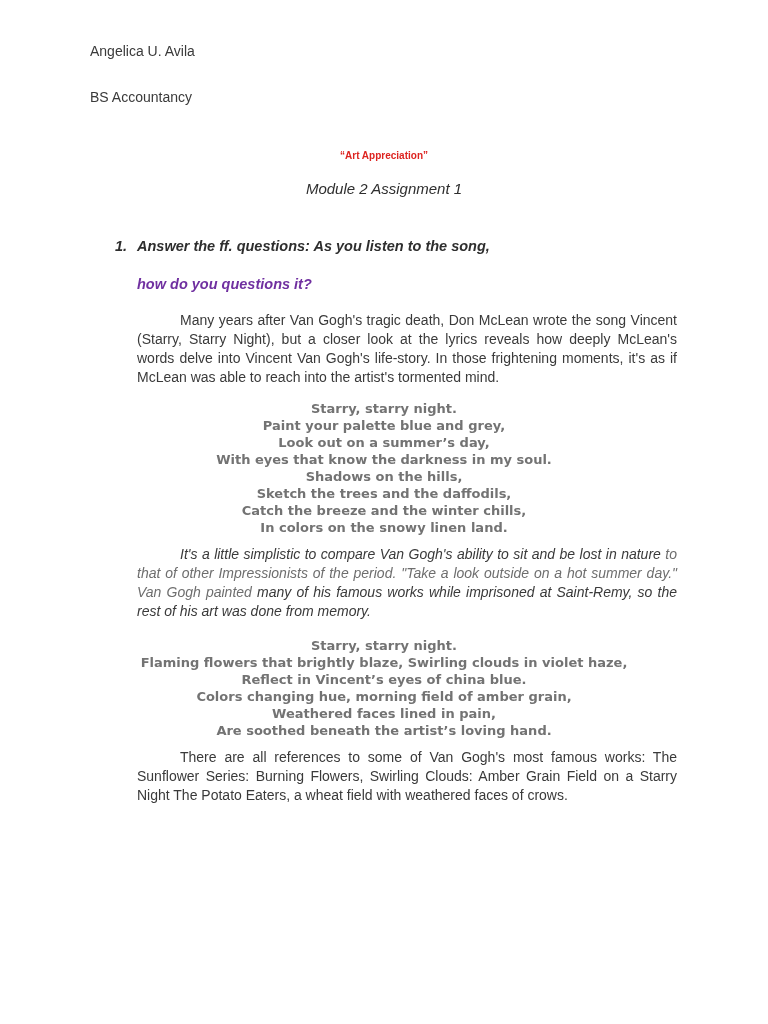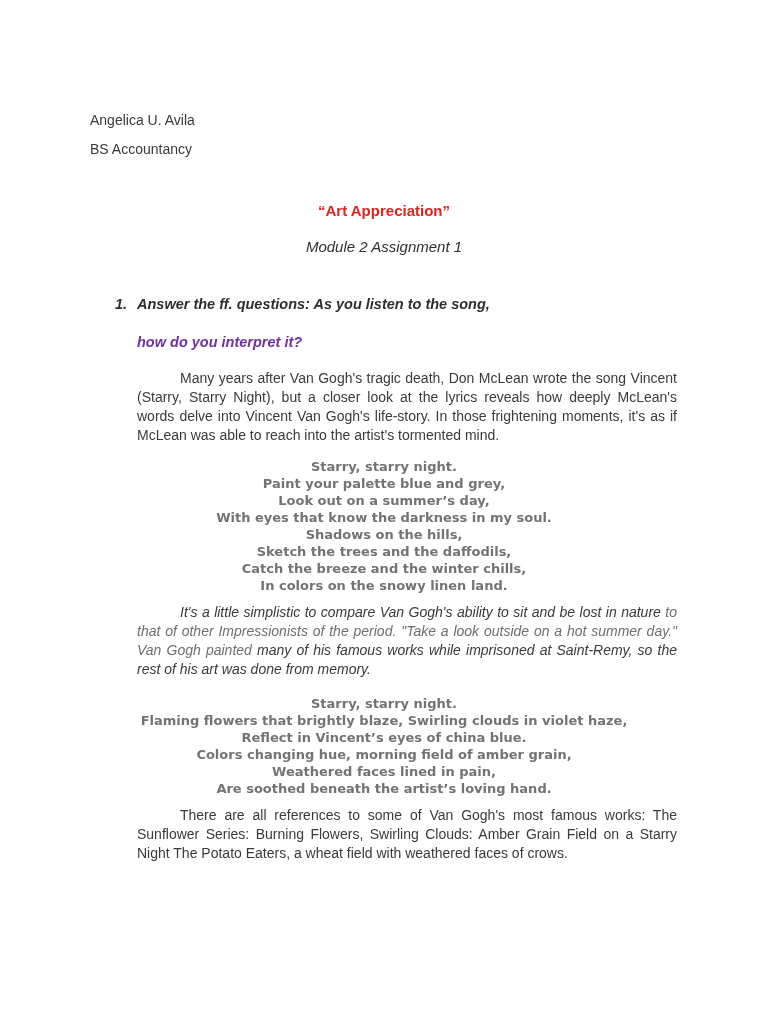--- a/index.html
+++ b/index.html
@@ -3,35 +3,35 @@
 <meta charset="utf-8">
 <style>
   html, body { margin: 0; padding: 0; background: #ffffff; }
   .page {
     position: relative;
     width: 768px;
     height: 1024px;
     background: #ffffff;
     overflow: hidden;
     box-sizing: border-box;
-    padding-top: 113px;
+    padding-top: 44px;
     font-family: "Liberation Sans", sans-serif;
     color: #3a3a3a;
   }
   .author, .course {
     margin: 0 0 0 90px;
     font-size: 14px;
     line-height: 15px;
   }
-  .course { margin-top: 14px; }
+  .course { margin-top: 31px; }
   .doc-title {
     margin-top: 45px;
     text-align: center;
     font-weight: bold;
-    font-size: 15px;
+    font-size: 10px;
     color: #dd2420;
   }
   .doc-subtitle {
     margin-top: 19px;
     text-align: center;
     font-style: italic;
     font-size: 15px;
     color: #2e2e2e;
   }
   .question-row {
@@ -84,21 +84,21 @@
   <p class="author">Angelica U. Avila</p>
   <p class="course">BS Accountancy</p>
 
   <div class="doc-title">“Art Appreciation”</div>
   <div class="doc-subtitle">Module 2 Assignment 1</div>
 
   <div class="question-row">
     <span class="question-number">1.</span>
     <span class="question-text">Answer the ff. questions:  As you listen to the song,</span>
   </div>
-  <div class="question-cont">how do you interpret it?</div>
+  <div class="question-cont">how do you questions it?</div>
 
   <p class="body-para para-1">Many years after Van Gogh's tragic death, Don McLean wrote the song Vincent (Starry, Starry Night), but a closer look at the lyrics reveals how deeply McLean's words delve into Vincent Van Gogh's life-story. In those frightening moments, it's as if McLean was able to reach into the artist's tormented mind.</p>
 
   <div class="stanza stanza-1">Starry, starry night.
 Paint your palette blue and grey,
 Look out on a summer’s day,
 With eyes that know the darkness in my soul.
 Shadows on the hills,
 Sketch the trees and the daffodils,
 Catch the breeze and the winter chills,

